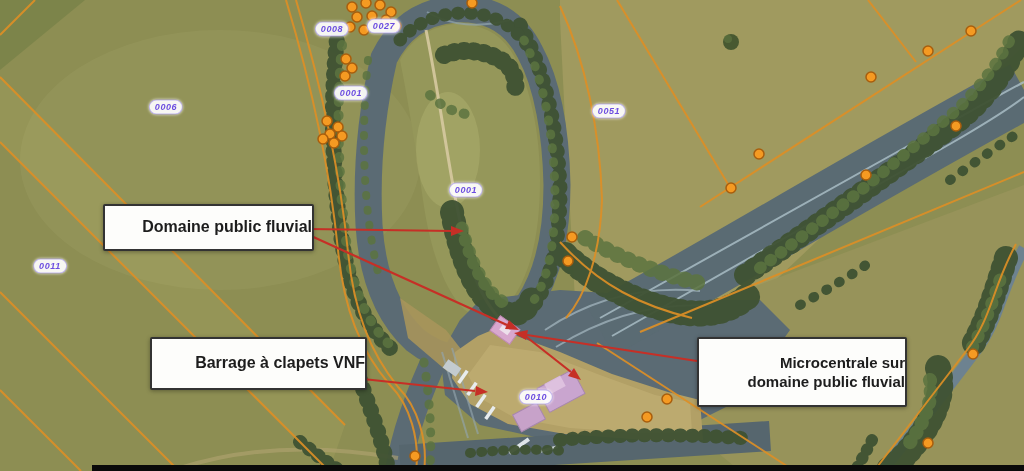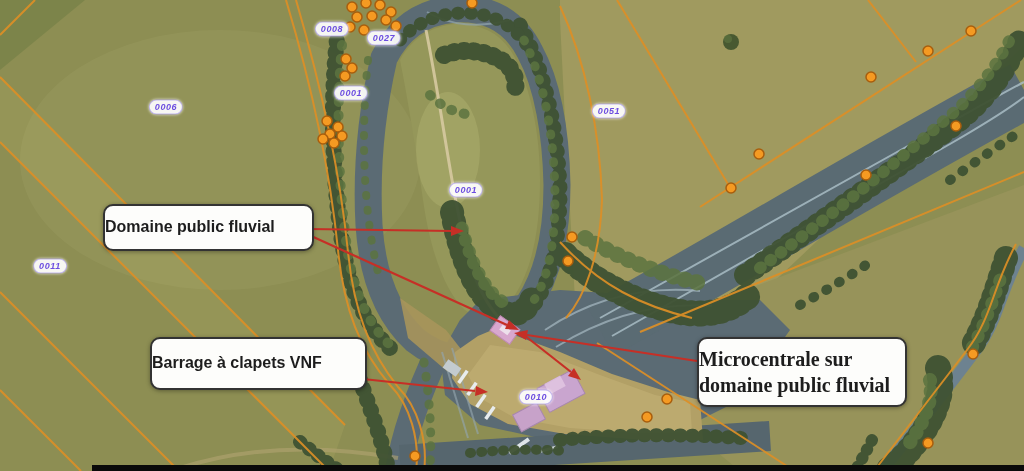--- a/index.html
+++ b/index.html
@@ -11,26 +11,26 @@
   
   .pill{
     position:absolute;transform:translate(-50%,-50%);
     background:rgba(255,255,255,.93);color:#6b4ce0;
     font-size:9px;font-weight:bold;font-style:italic;letter-spacing:.6px;
     padding:1px 5px 2px;border-radius:8px;border:1px solid rgba(150,130,230,.55);
     box-shadow:0 0 3px rgba(255,255,255,.9);white-space:nowrap;z-index:5;
   }
   
   .callout{
-    position:absolute;background:#fdfdfb;border:2px solid #333;border-radius:10px;
-    display:flex;flex-direction:column;align-items:flex-start;justify-content:center;
+    position:absolute;background:#fdfdfb;border:2px solid #333;border-radius:2px;
+    display:flex;flex-direction:column;align-items:flex-end;justify-content:center;
     color:#1d1d1d;font-size:16px;font-weight:bold;text-align:center;
     box-shadow:0 1px 4px rgba(0,0,0,.35);z-index:6;line-height:1.3;
   }
-  .callout.small-line{font-size:20px;font-family:Liberation Serif, serif;}
+  .callout.small-line{font-size:15px;}
 </style>
 </head>
 <body>
 
 <div class="stage">
 
 <svg width="1024" height="471" viewBox="0 0 1024 471">
 
   <g>
     <rect x="0" y="0" width="1024" height="471" fill="#8d8e53"></rect>
@@ -199,21 +199,21 @@
     <path d="M697,361 L527,335" fill="none"></path>
     <polygon points="514,333 528,330 526,340" stroke="none"></polygon>
     <path d="M363,379 L475,391" fill="none"></path>
     <polygon points="488,392 475,396 476,386" stroke="none"></polygon>
   </g>
 
   <rect x="92" y="465" width="932" height="6" fill="#0a0a0a"></rect>
 </svg>
 
 <div class="pill" style="left:332px;top:29px">0008</div>
-<div class="pill" style="left:384px;top:38px">0027</div>
+<div class="pill" style="left:384px;top:26px">0027</div>
 <div class="pill" style="left:351px;top:93px">0001</div>
 <div class="pill" style="left:166px;top:107px">0006</div>
 <div class="pill" style="left:609px;top:111px">0051</div>
 <div class="pill" style="left:466px;top:190px">0001</div>
 <div class="pill" style="left:50px;top:266px">0011</div>
 <div class="pill" style="left:536px;top:397px">0010</div>
 
 <div class="callout" style="left:103px;top:204px;width:207px;height:43px">
   <span>Domaine public fluvial</span>
 </div>

